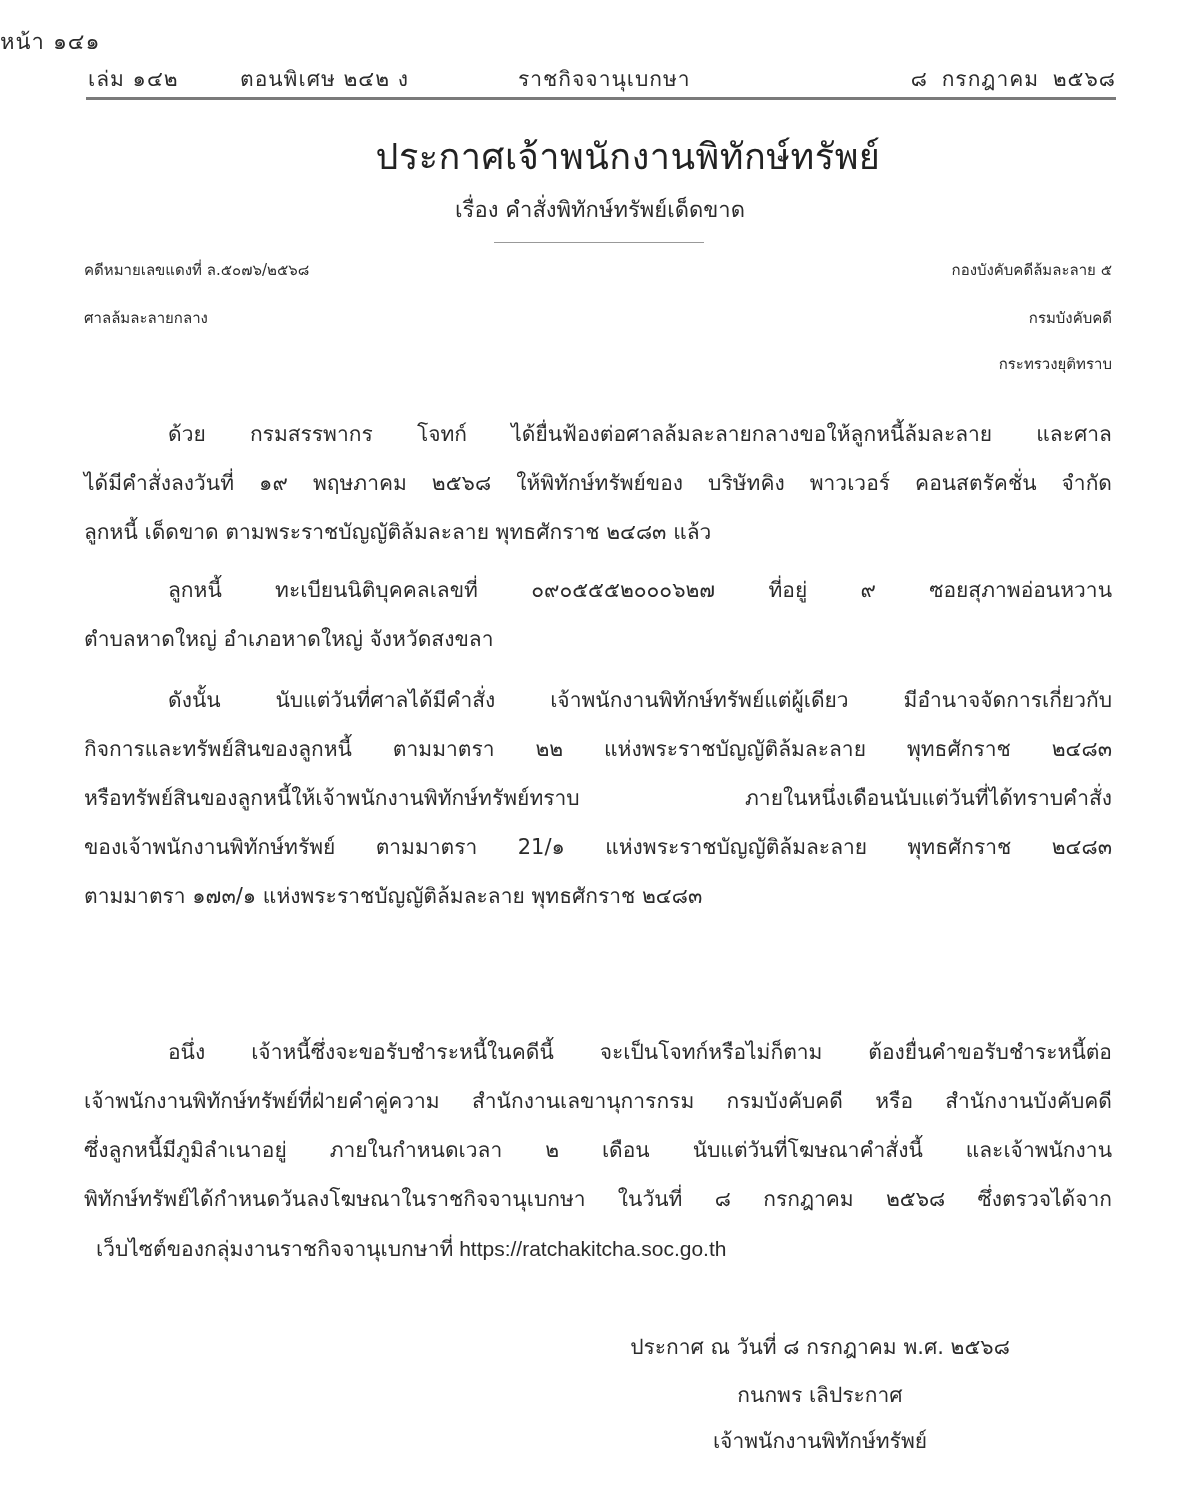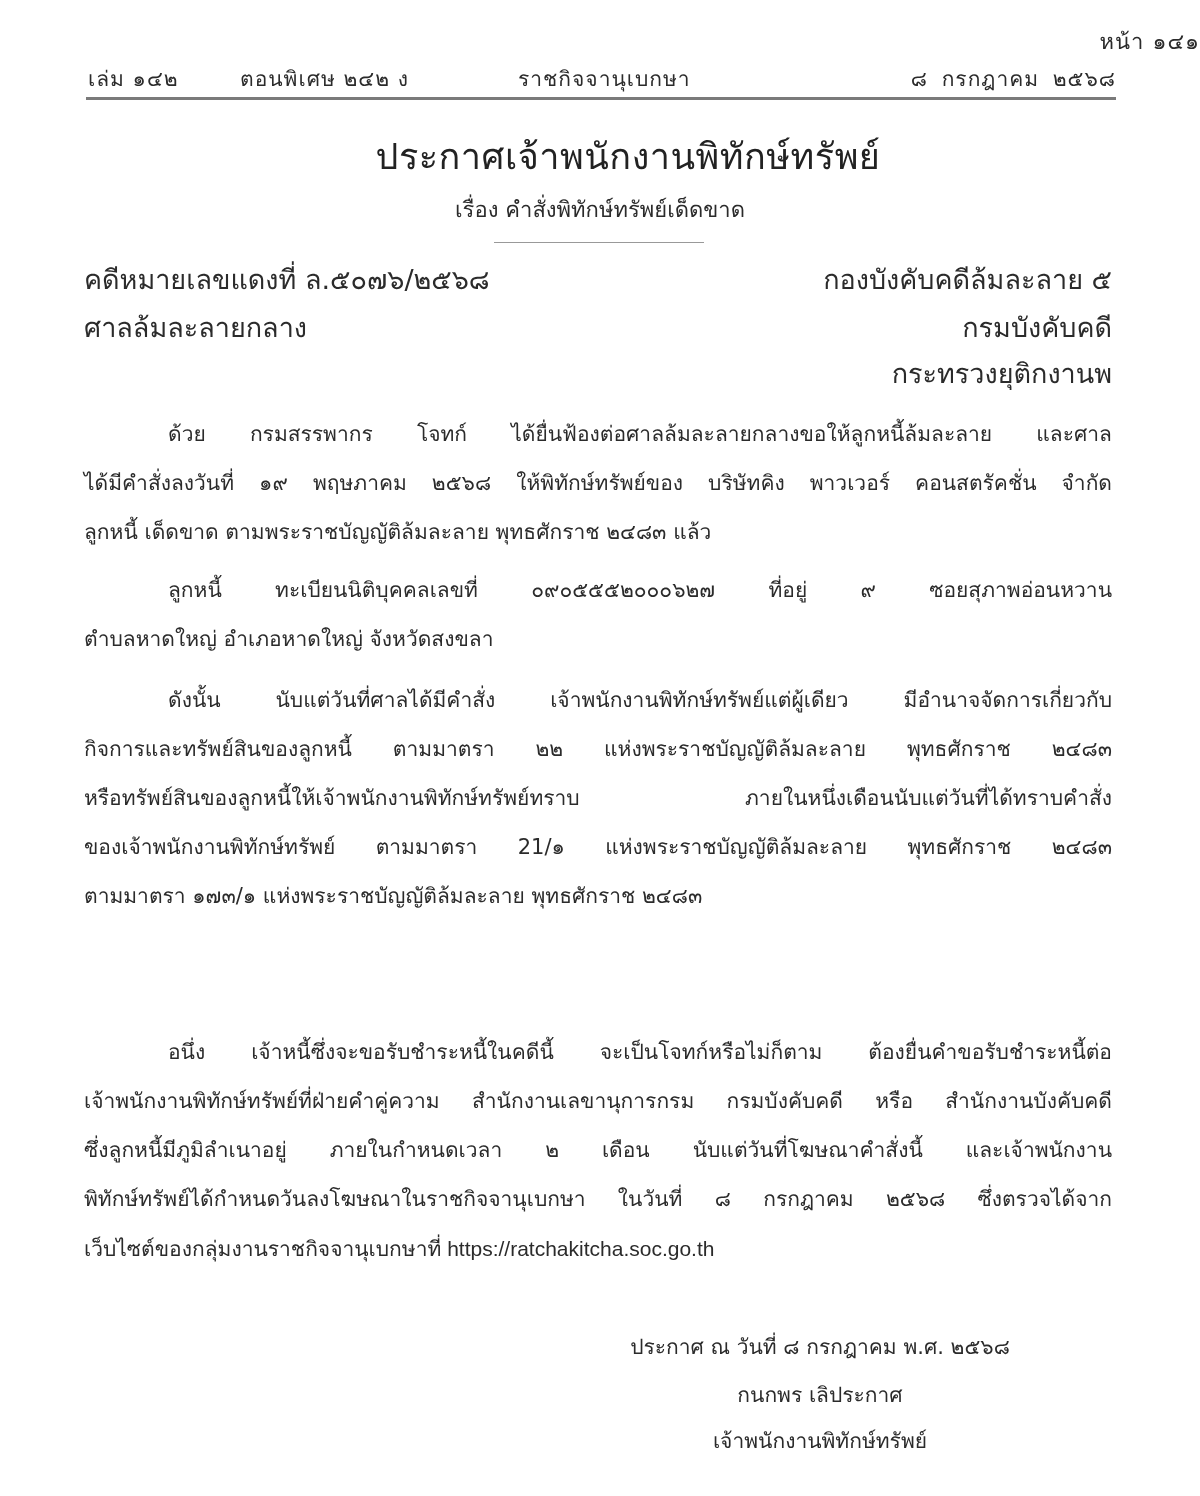--- a/index.html
+++ b/index.html
@@ -1,51 +1,51 @@
 <!DOCTYPE html>
 <html><head>
 <meta charset="utf-8">
 <style>
   html, body { margin:0; padding:0; background:#ffffff; }
   body { width:1200px; height:1496px; position:relative; overflow:hidden;
          font-family:"DejaVu Sans", "Liberation Sans", sans-serif; color:#2b2b2b; }
   .abs { position:absolute; white-space:nowrap; }
-  .hdr-page { left:0; width:1200px; top:24px; text-align:right; font-size:22px; letter-spacing:1px; }
+  .hdr-page { left:0; width:1200px; top:24px; text-align:left; font-size:22px; letter-spacing:1px; }
   .hdr-row { top:62px; font-size:21px; letter-spacing:1px; }
   .hdr-rule { left:86px; top:97px; width:1030px; height:3px; background:#7a7a7a; }
   .title { left:0; width:1200px; top:128px; text-align:center; font-size:36px; letter-spacing:0.5px; color:#222;padding-left:28px; }
   .subtitle { left:0; width:1200px; top:192px; text-align:center; font-size:22px; }
   .title-rule { left:494px; top:242px; width:210px; height:1px; background:#999; }
-  .meta { font-size:27px; }
+  .meta { font-size:15px; }
   .para { position:absolute; left:84px; width:1028px; font-size:21px; line-height:49px; text-align:justify; }
   .para .line { display:block; white-space:nowrap; }
   .para .line.justify { text-align:justify; text-align-last:justify; white-space:normal; }
   .indent { padding-left:84px; }
   .sig { left:560px; width:520px; text-align:center; font-size:21px; }
-  .url { font-family:"Liberation Sans", sans-serif; }
+  .url { font-family:"Liberation Sans", sans-serif;margin-left:12px; }
 </style>
 </head>
 <body>
 
 <div class="abs hdr-page">หน้า ๑๔๑</div>
 <div class="abs hdr-row" style="left:88px;">เล่ม ๑๔๒</div>
 <div class="abs hdr-row" style="left:240px;">ตอนพิเศษ ๒๔๒ ง</div>
 <div class="abs hdr-row" style="left:518px;">ราชกิจจานุเบกษา</div>
 <div class="abs hdr-row" style="right:84px;font-family:Liberation Mono, monospace;">๘ กรกฎาคม ๒๕๖๘</div>
 <div class="abs hdr-rule"></div>
 
 <div class="abs title">ประกาศเจ้าพนักงานพิทักษ์ทรัพย์</div>
 <div class="abs subtitle">เรื่อง คำสั่งพิทักษ์ทรัพย์เด็ดขาด</div>
 <div class="abs title-rule"></div>
 
 <div class="abs meta" style="left:84px; top:258px;">คดีหมายเลขแดงที่ ล.๕๐๗๖/๒๕๖๘</div>
 <div class="abs meta" style="left:84px; top:306px;">ศาลล้มละลายกลาง</div>
 <div class="abs meta" style="right:88px; top:258px;">กองบังคับคดีล้มละลาย ๕</div>
 <div class="abs meta" style="right:88px; top:306px;">กรมบังคับคดี</div>
-<div class="abs meta" style="right:88px; top:352px;">กระทรวงยุติกงานพ</div>
+<div class="abs meta" style="right:88px; top:352px;">กระทรวงยุติทราบ</div>
 
 <div class="para" style="top:410px;">
   <span class="line justify indent">ด้วย  กรมสรรพากร  โจทก์  ได้ยื่นฟ้องต่อศาลล้มละลายกลางขอให้ลูกหนี้ล้มละลาย  และศาล</span>
   <span class="line justify">ได้มีคำสั่งลงวันที่ ๑๙ พฤษภาคม ๒๕๖๘ ให้พิทักษ์ทรัพย์ของ บริษัทคิง พาวเวอร์ คอนสตรัคชั่น จำกัด</span>
   <span class="line">ลูกหนี้ เด็ดขาด ตามพระราชบัญญัติล้มละลาย พุทธศักราช ๒๔๘๓ แล้ว</span>
 </div>
 
 <div class="para" style="top:566px;">
   <span class="line justify indent">ลูกหนี้  ทะเบียนนิติบุคคลเลขที่  ๐๙๐๕๕๕๒๐๐๐๖๒๗  ที่อยู่  ๙  ซอยสุภาพอ่อนหวาน</span>
   <span class="line">ตำบลหาดใหญ่ อำเภอหาดใหญ่ จังหวัดสงขลา</span>

